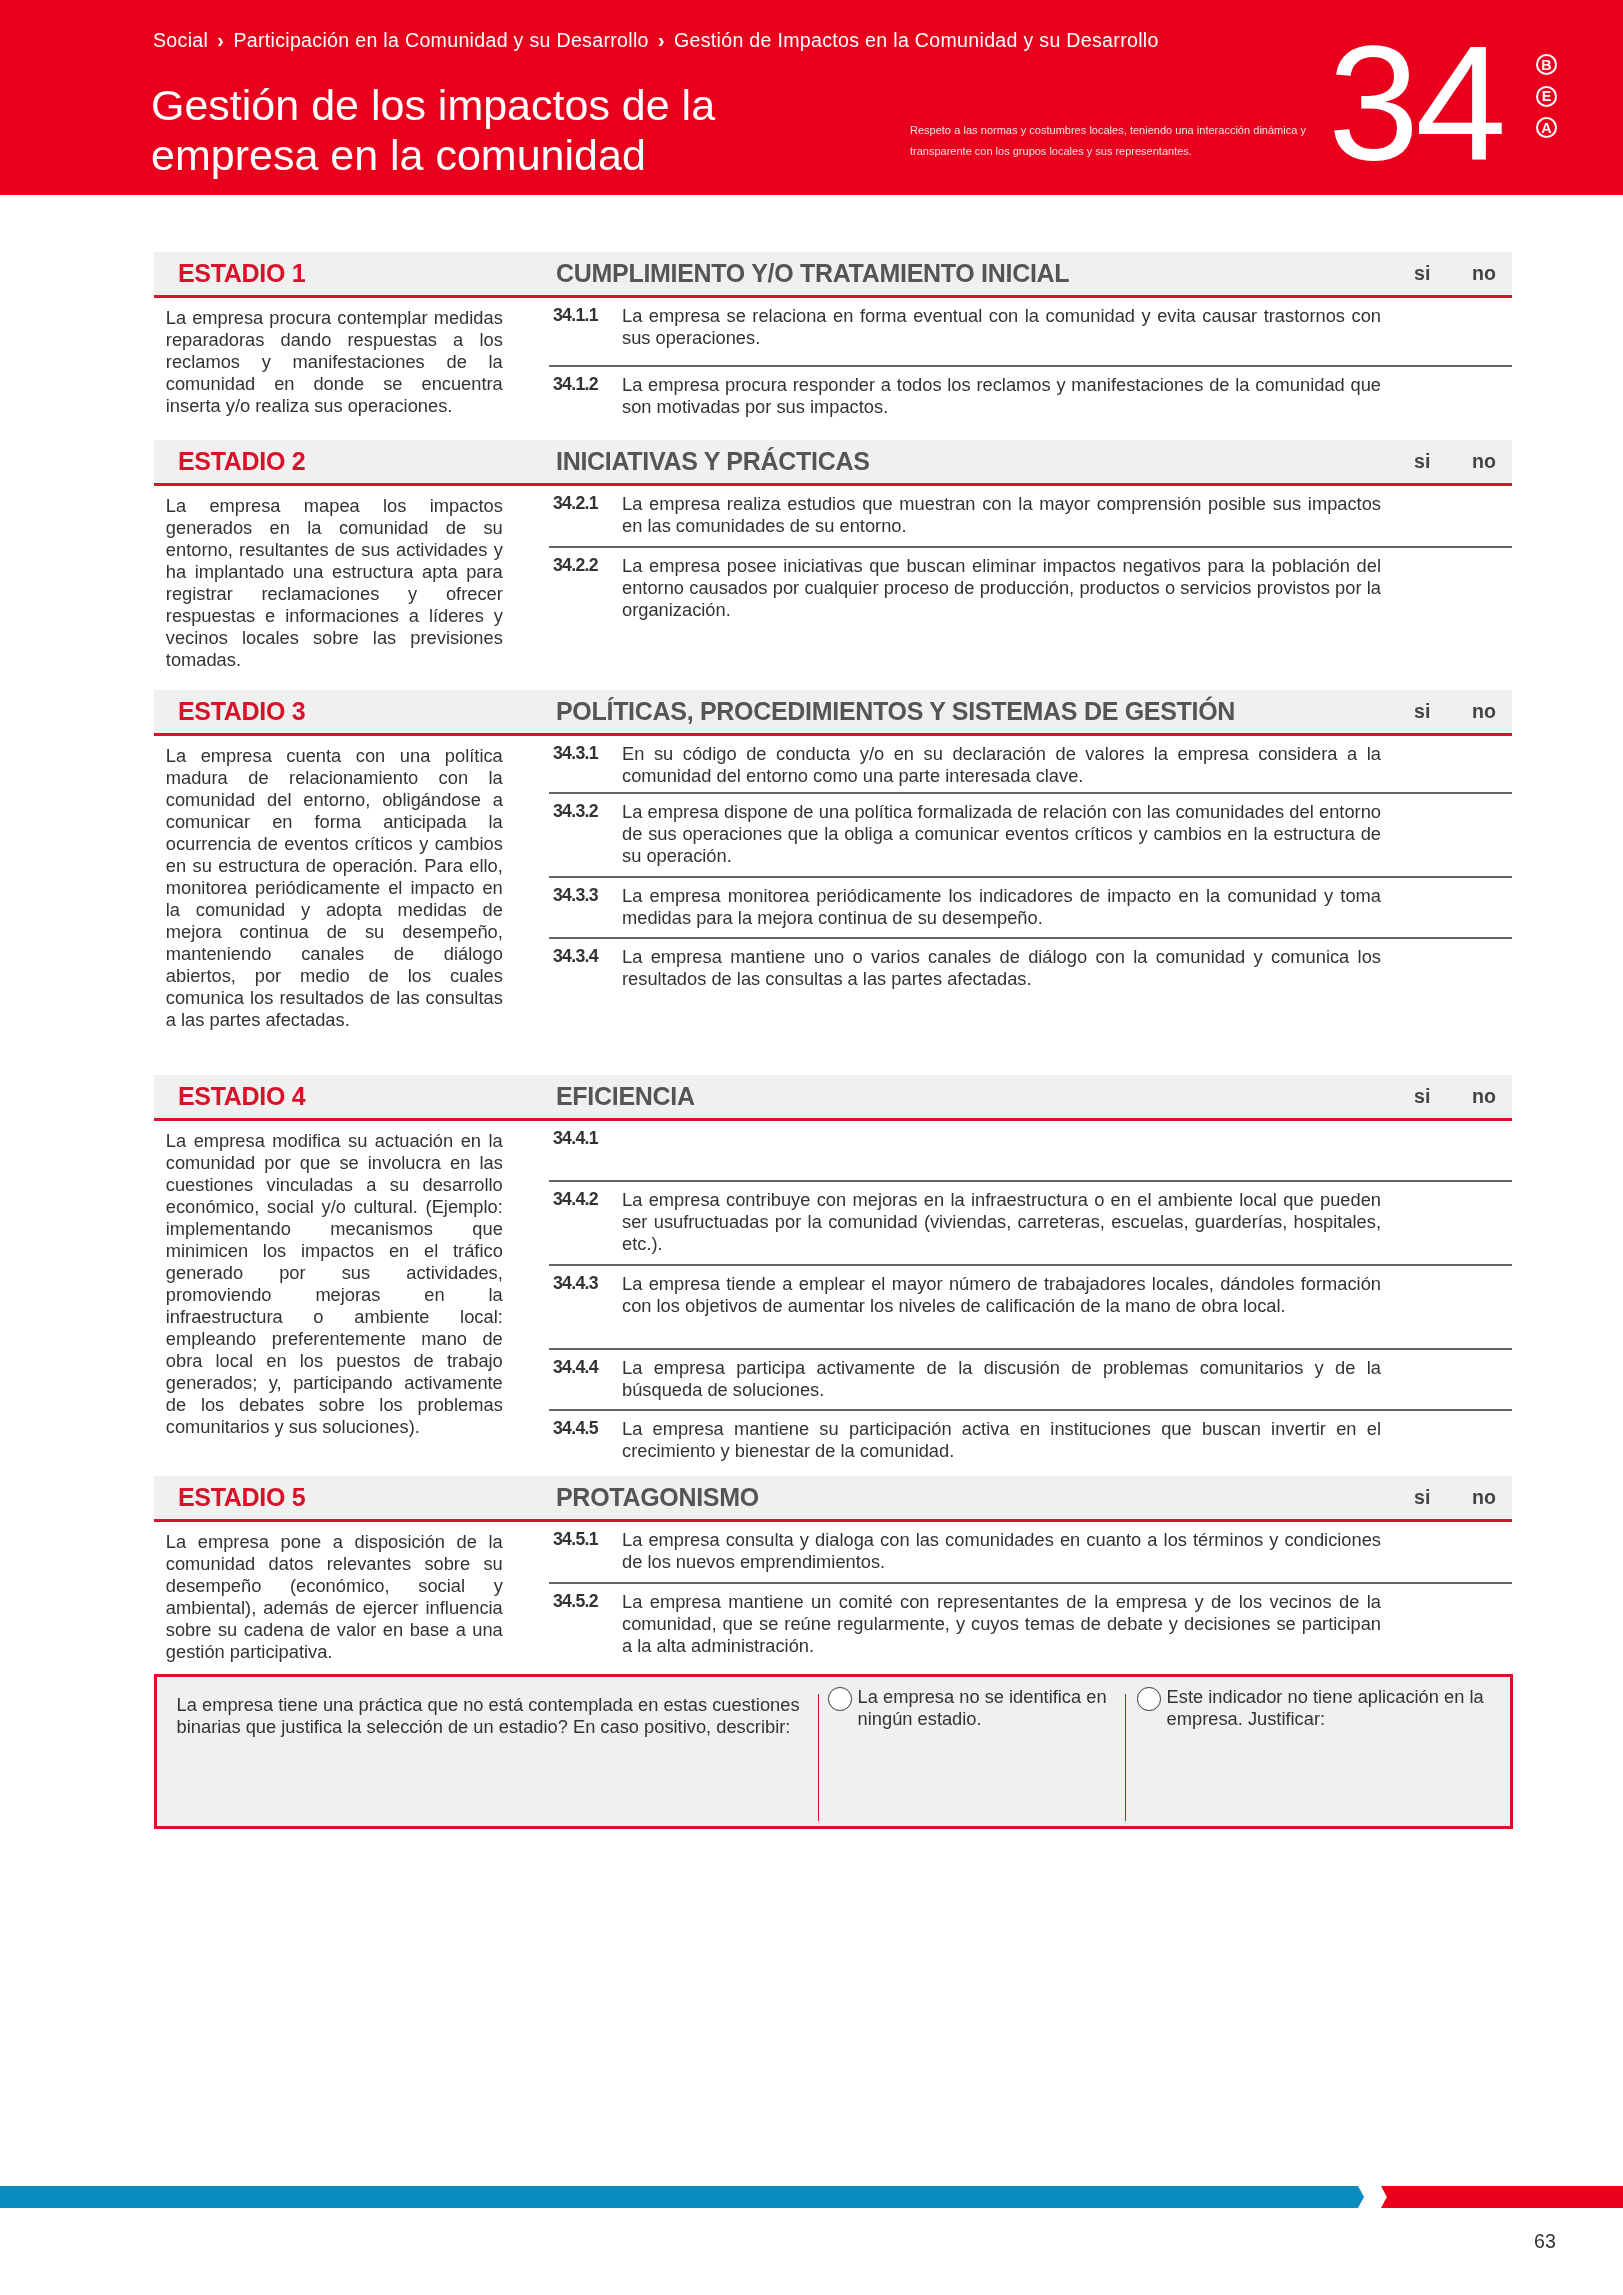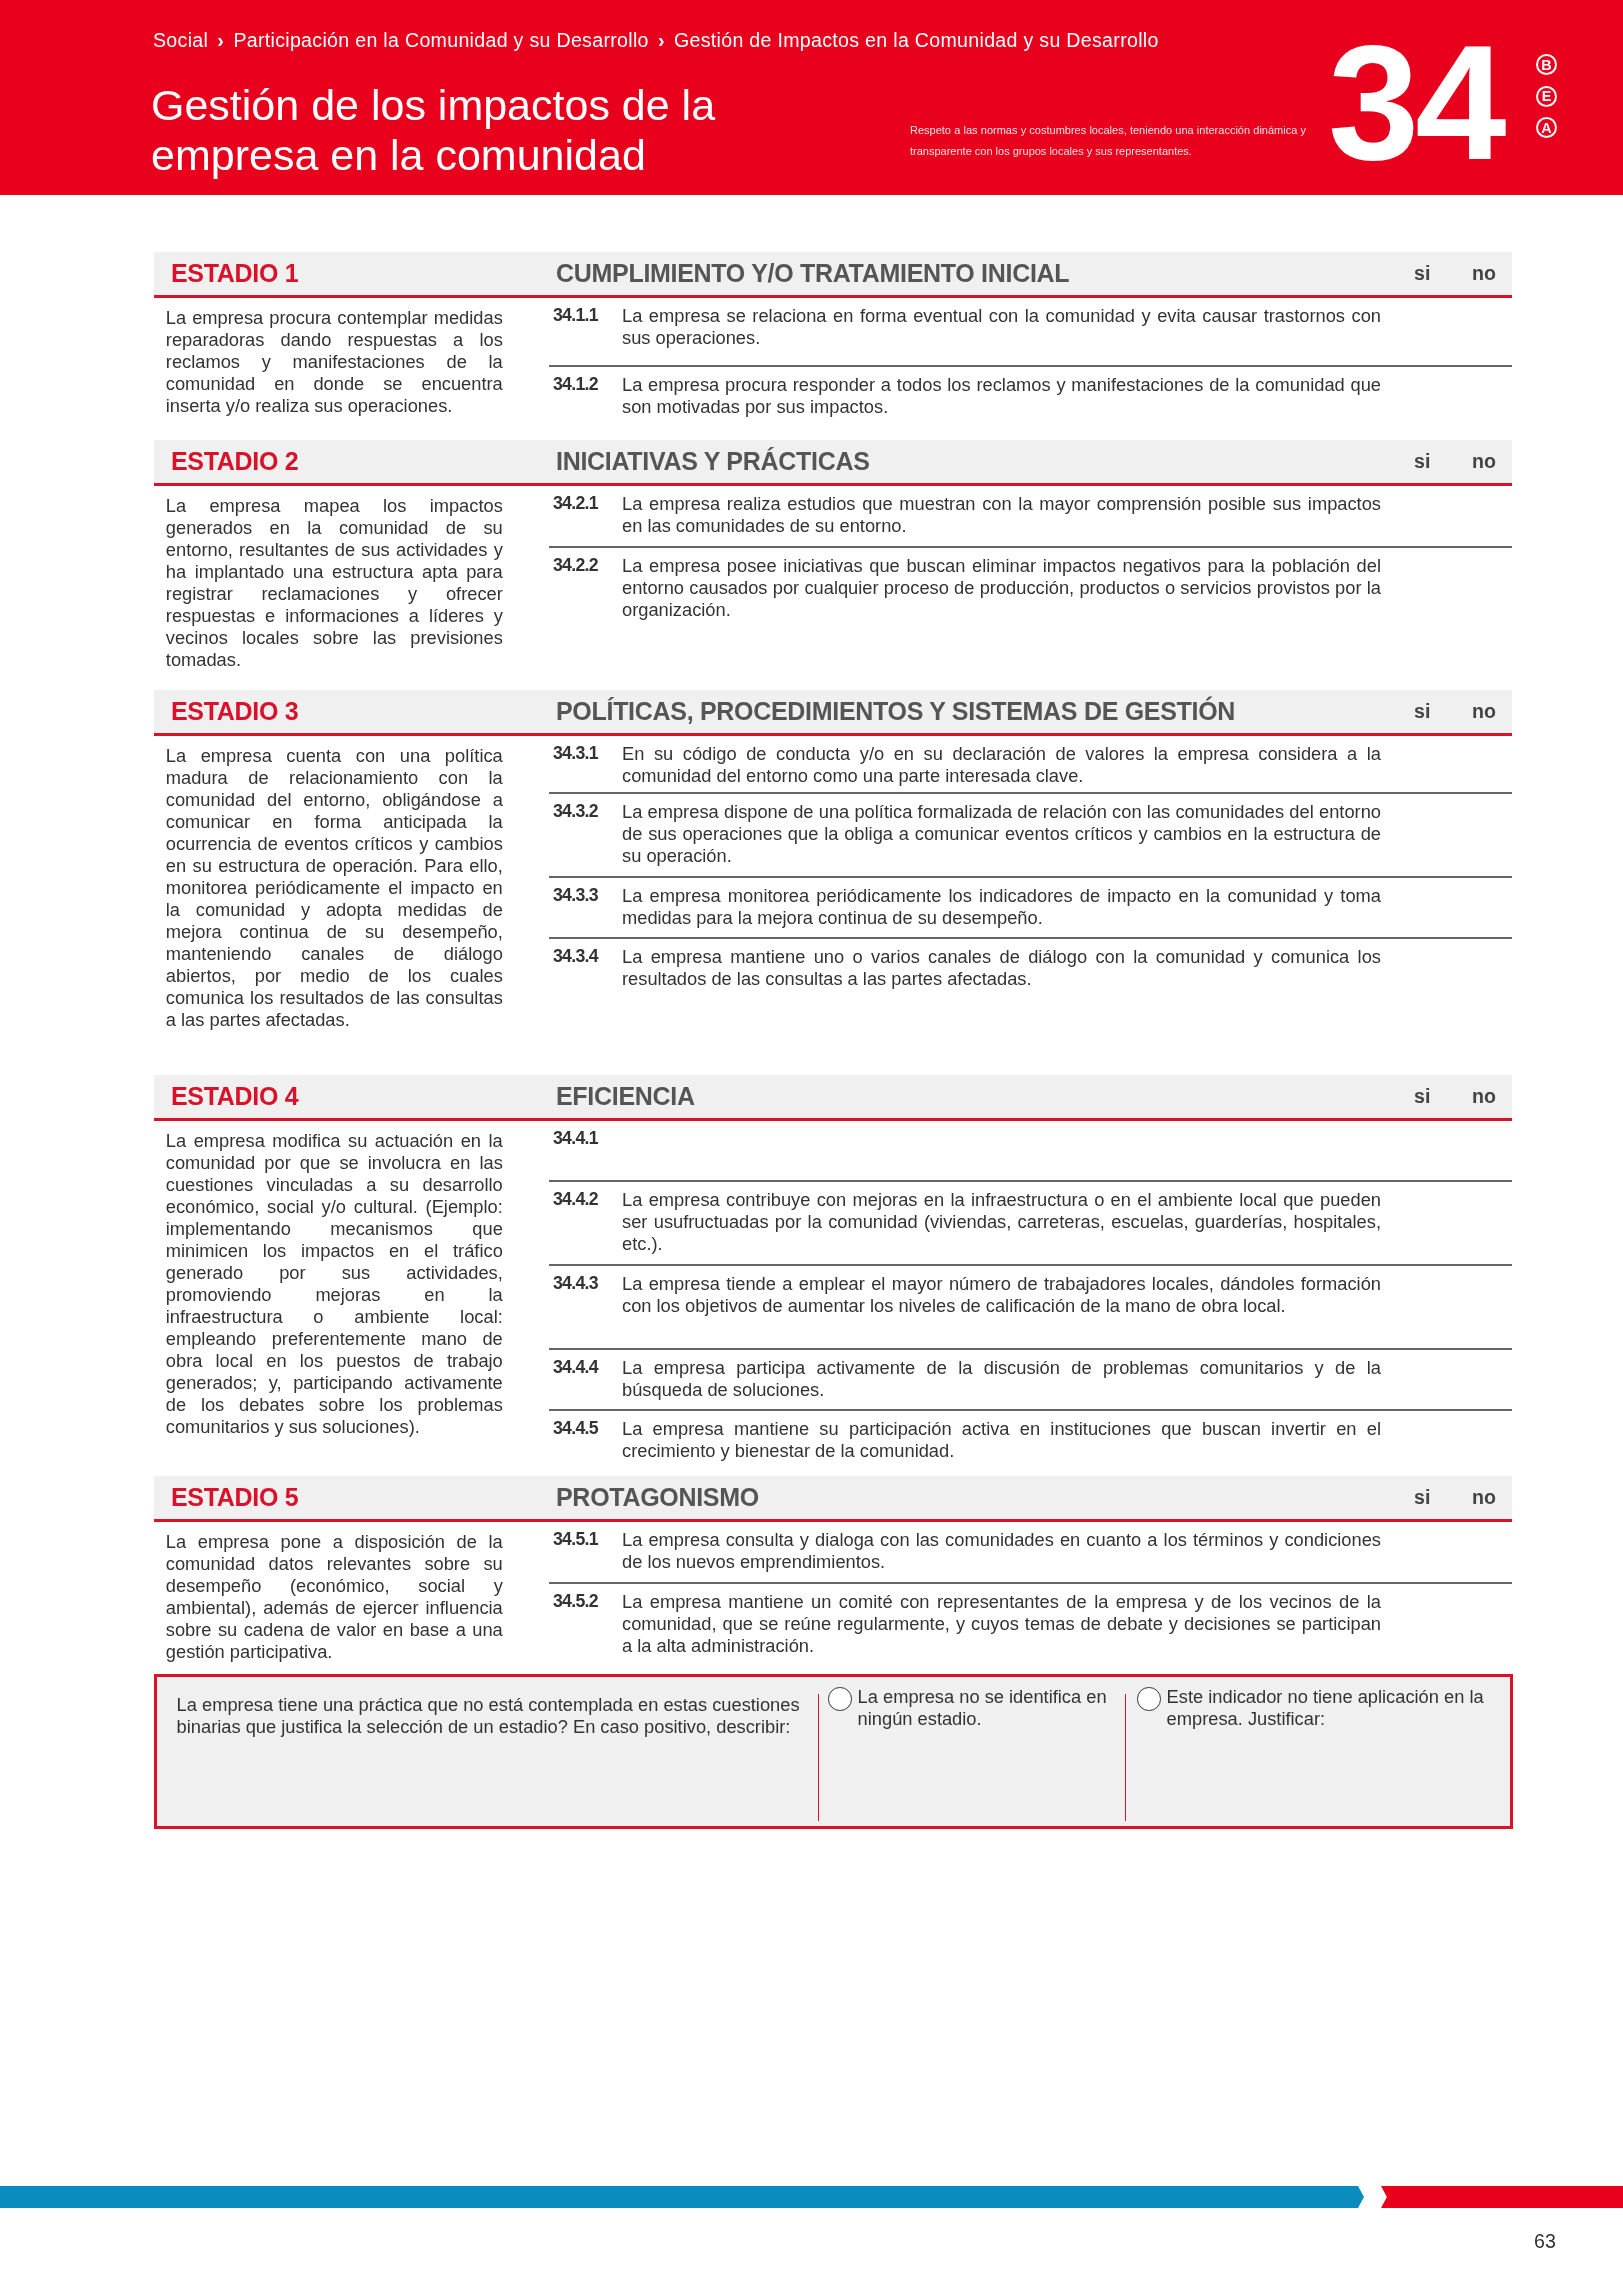--- a/index.html
+++ b/index.html
@@ -16,33 +16,33 @@
   }
   .crumbs .sep { font-weight:bold; font-size:19.6px; }
   .htitle {
     position:absolute; left:151px; top:80px; width:589px; font-size:43px; line-height:50px; font-weight:normal;
   }
   .hsub {
     position:absolute; left:910px; top:120px; width:396px; font-size:11px; line-height:21px; text-align:justify;
     color:#ffe0e3;
   }
   .bignum {
-    position:absolute; left:1328px; top:21px; font-size:164px; line-height:164px; font-weight:bold; letter-spacing:-3.9px;
+    position:absolute; left:1328px; top:21px; font-size:164px; line-height:164px; font-weight:normal; letter-spacing:-3.9px;
   }
   .badges { position:absolute; left:1536px; top:54px; display:flex; flex-direction:column; gap:10.5px; }
   .badge {
     width:21px; height:21px; border:2px solid #fff; border-radius:50%; display:flex; align-items:center; justify-content:center;
     font-weight:bold; font-size:14.4px; color:#fff; box-sizing:border-box;
   }
 
   .section { position:absolute; left:154px; width:1358px; }
   .sec-head {
     height:43px; background:#f0f0f0; border-bottom:3.9px solid #d9122a; display:flex; align-items:center; position:relative;
   }
-  .stage-title { position:absolute; left:17px; color:#d9122a; font-weight:bold; font-size:25px; letter-spacing:-0.3px; }
+  .stage-title { position:absolute; left:24px; color:#d9122a; font-weight:bold; font-size:25px; letter-spacing:-0.3px; }
   .cat-title { position:absolute; left:402px; color:#555; font-weight:bold; font-size:25px; letter-spacing:-0.3px; }
   .col-si { position:absolute; left:1260px; color:#444; font-weight:bold; font-size:19.6px; }
   .col-no { position:absolute; left:1318px; color:#444; font-weight:bold; font-size:19.6px; }
 
   .sec-body { position:relative; display:flex; }
   .stage-desc {
     width:337px; padding:9.2px 0 0 11.8px; font-size:18.3px; line-height:22px; text-align:justify; color:#333;
   }
   .items { position:absolute; left:395px; width:963px; top:0; }
   .item { position:relative; border-bottom:2px solid #666; padding:6.5px 0 10.5px 0; }

